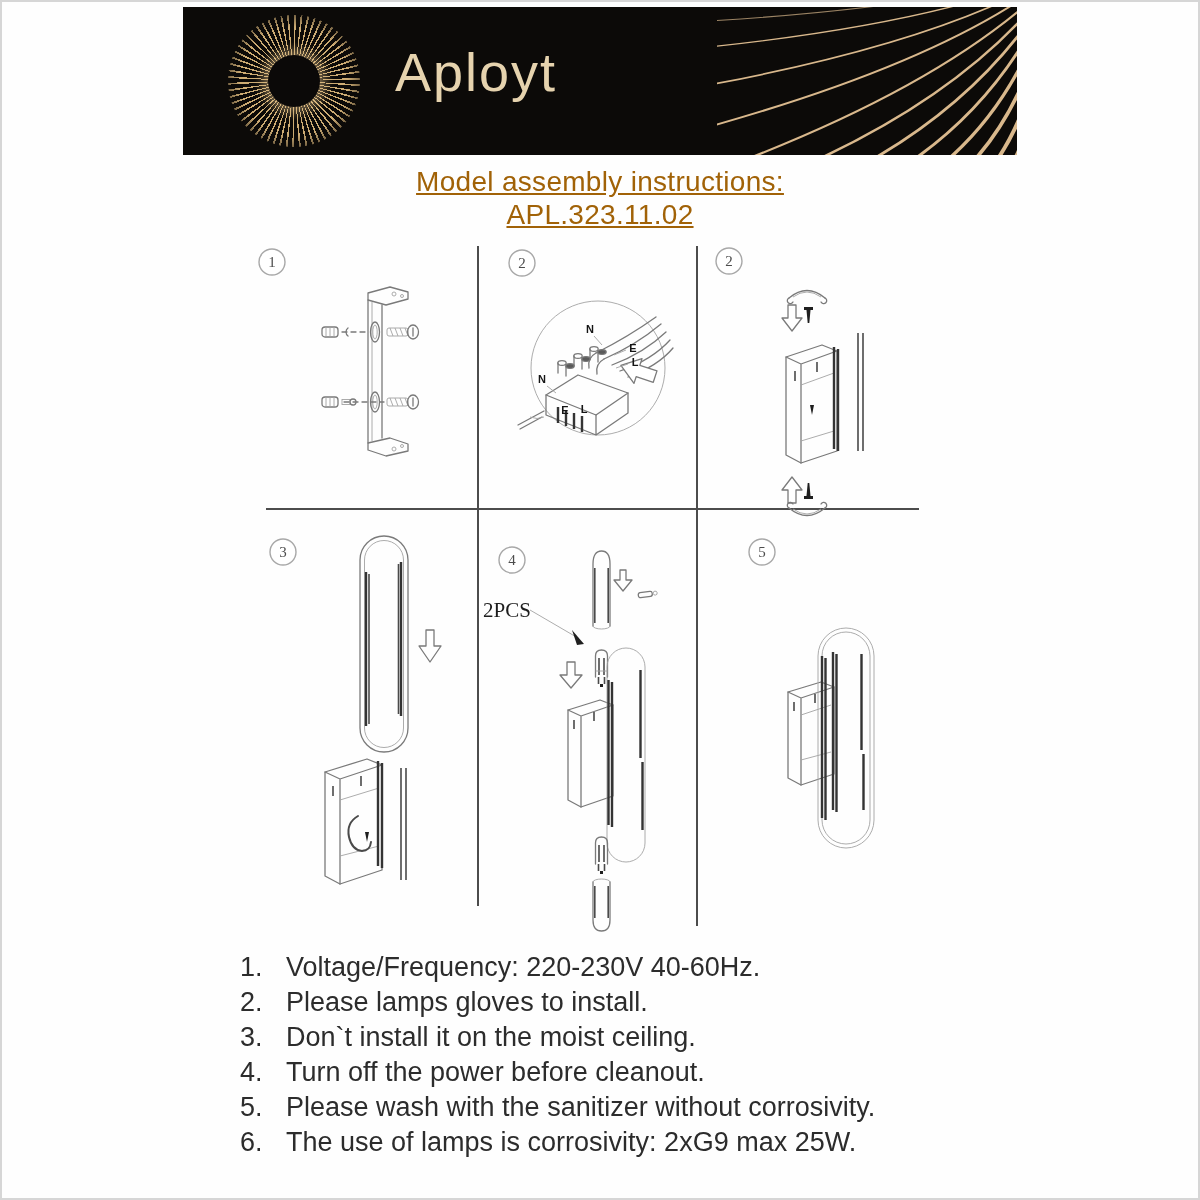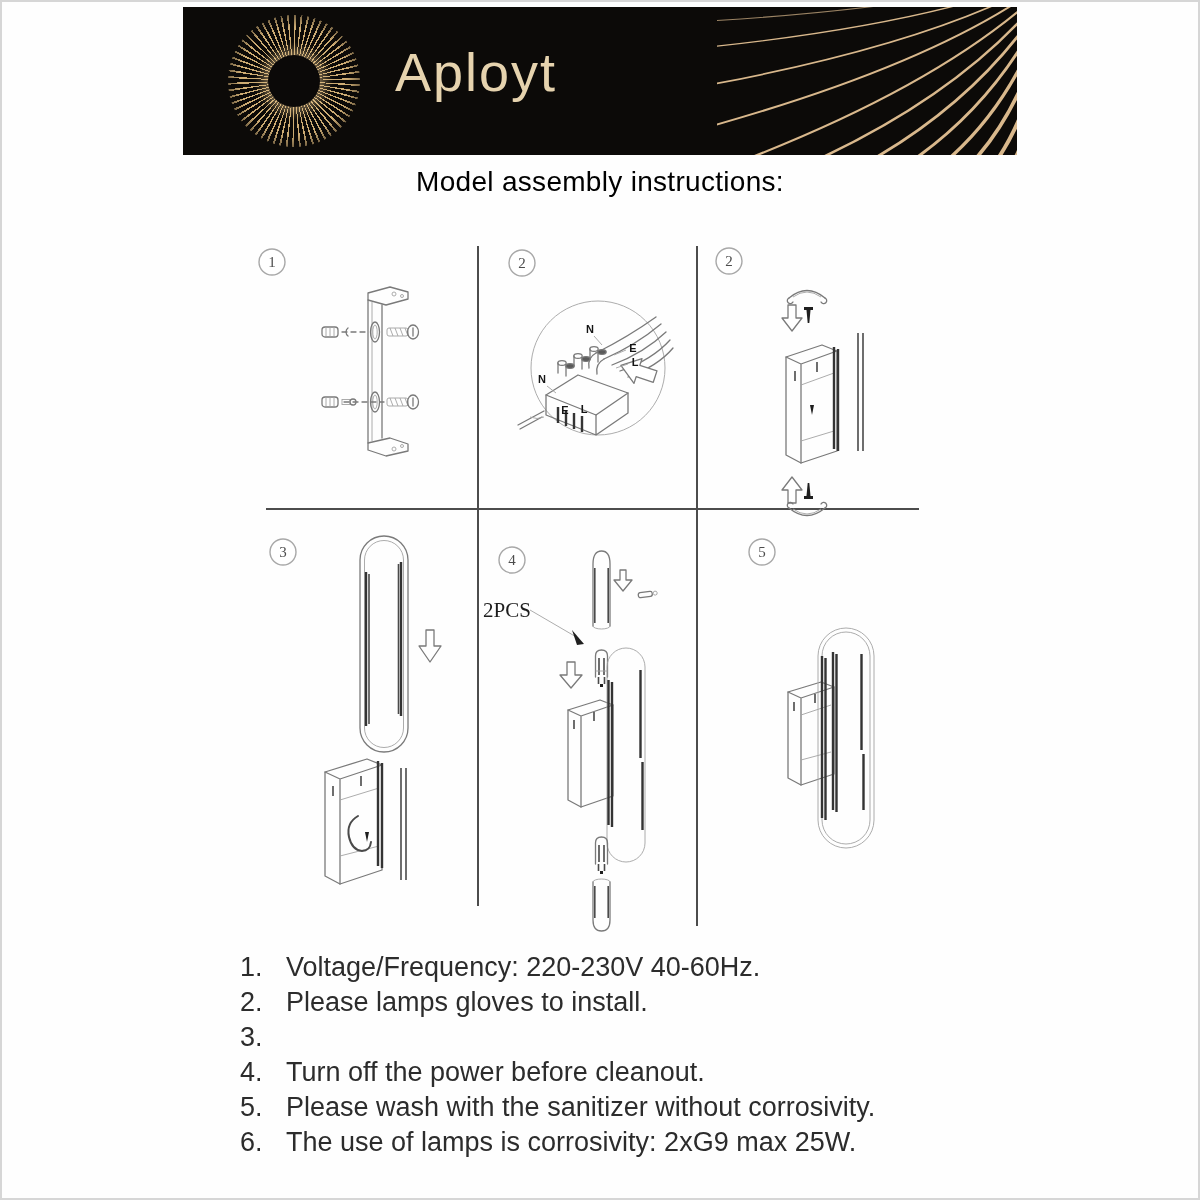--- a/index.html
+++ b/index.html
@@ -15,21 +15,21 @@
   .sunburst::before{content:"";position:absolute;inset:-2px;border-radius:50%;
     background:radial-gradient(circle, rgba(12,10,8,0) 0 56%, rgba(12,10,8,0.55) 72%, #0c0a08 88%);}
   .sunburst::after{content:"";position:absolute;left:50%;top:50%;width:52px;height:52px;
     transform:translate(-50%,-50%);border-radius:50%;background:#0b0908;
     box-shadow:0 0 12px 4px rgba(233,200,145,0.45);}
   .brand{position:absolute;left:212px;top:34px;font-size:54px;font-weight:400;color:#e6d3ae;
     letter-spacing:2px;}
   .rays{position:absolute;right:0;top:0;}
 
   
-  .title-block{position:absolute;left:0;top:165px;width:100%;text-align:center;color:#000000;}
+  .title-block{position:absolute;left:0;top:165px;width:100%;text-align:center;color:#a16207;text-decoration:underline;}
   .title-line{font-size:28px;line-height:33px;letter-spacing:0.3px;}
 
   
   .divider{position:absolute;background:#4c4c4c;}
   #div-v1{left:477px;top:246px;width:2px;height:660px;}
   #div-v2{left:696px;top:246px;width:2px;height:680px;}
   #div-h{left:266px;top:508px;width:653px;height:2px;}
   svg.panel{position:absolute;overflow:visible;}
   .ln{stroke:#7a7a7a;stroke-width:1.3;fill:none;stroke-linecap:round;stroke-linejoin:round;}
   .lnthin{stroke:#a3a3a3;stroke-width:0.9;fill:none;}
@@ -69,20 +69,21 @@
         <path d="M328,15 Q292,140 217,187" stroke-width="3.6"></path>
         <path d="M330,20 Q304,147 245,190" stroke-width="3.9"></path>
         <path d="M332,26 Q314,154 268,192" stroke-width="4.1"></path>
         <path d="M334,32 Q322,160 290,194" stroke-width="4.3"></path>
       </g>
     </svg>
   </div>
 
   <div class="title-block">
     <div class="title-line">Model assembly instructions:</div>
+    <div class="title-line">APL.323.11.02</div>
   </div>
 
   <div class="divider" id="div-v1"></div>
   <div class="divider" id="div-v2"></div>
   <div class="divider" id="div-h"></div>
 
   <svg class="panel" style="left:250px;top:245px" width="220" height="270">
     <g class="badge" transform="translate(22,17)">
       <circle r="13"></circle>
         <text y="5">1</text>
@@ -300,20 +301,21 @@
     <div class="instr-row">
       <span class="instr-num">1.</span>
       <span class="instr-text">Voltage/Frequency: 220-230V 40-60Hz.</span>
     </div>
     <div class="instr-row">
       <span class="instr-num">2.</span>
       <span class="instr-text">Please lamps gloves to install.</span>
     </div>
     <div class="instr-row">
       <span class="instr-num">3.</span>
+      <span class="instr-text">Don`t install it on the moist ceiling.</span>
     </div>
     <div class="instr-row">
       <span class="instr-num">4.</span>
       <span class="instr-text">Turn off the power before cleanout.</span>
     </div>
     <div class="instr-row">
       <span class="instr-num">5.</span>
       <span class="instr-text">Please wash with the sanitizer without corrosivity.</span>
     </div>
     <div class="instr-row">

